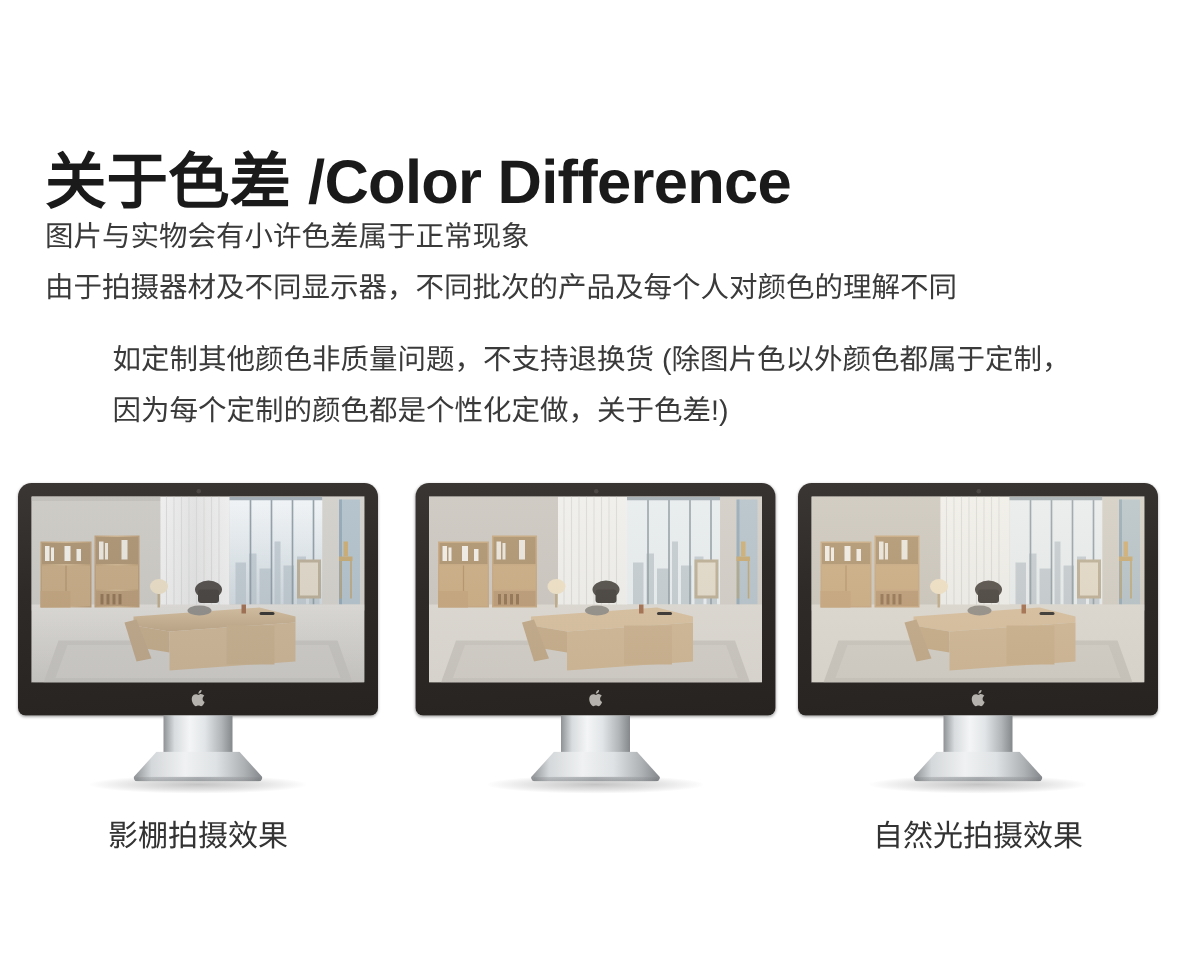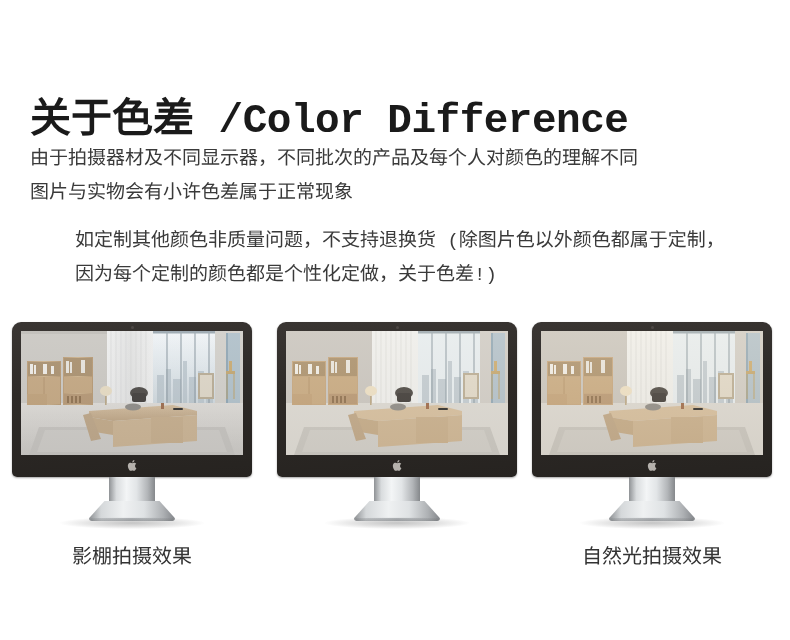--- a/index.html
+++ b/index.html
@@ -5,21 +5,21 @@
 <style>
   html,body{margin:0;padding:0;}
   body{
     width:790px;height:640px;
     background:#ffffff;
     font-family:"Liberation Sans","DejaVu Sans",sans-serif;
     color:#231f20;
     overflow:hidden;
     position:relative;
   }
-  .page{position:relative;width:790px;height:640px;font-family:Liberation Mono, monospace;}
+  .page{position:relative;width:790px;height:640px;}
 
   
   .heading{
     position:absolute;left:30px;top:70px;
     font-size:41px;line-height:48px;
     font-weight:bold;
     letter-spacing:0px;
     color:#1a1a1a;
     white-space:nowrap;
   }
@@ -136,22 +136,22 @@
 <body>
 
 <div class="page">
 
   <h1 class="heading">
     <span class="zh">关于色差</span>
     <span class="en">/Color Difference</span>
   </h1>
 
   <div class="para" id="para1">
+    <span class="line">图片与实物会有小许色差属于正常现象</span>
     <span class="line">由于拍摄器材及不同显示器，不同批次的产品及每个人对颜色的理解不同</span>
-    <span class="line">图片与实物会有小许色差属于正常现象</span>
   </div>
 
   <div class="para" id="para2">
     <span class="line">如定制其他颜色非质量问题，不支持退换货 (除图片色以外颜色都属于定制，</span>
     <span class="line">因为每个定制的颜色都是个性化定做，关于色差!)</span>
   </div>
 
   <div class="monitor-row">
 
     <div class="monitor" id="mon1">

